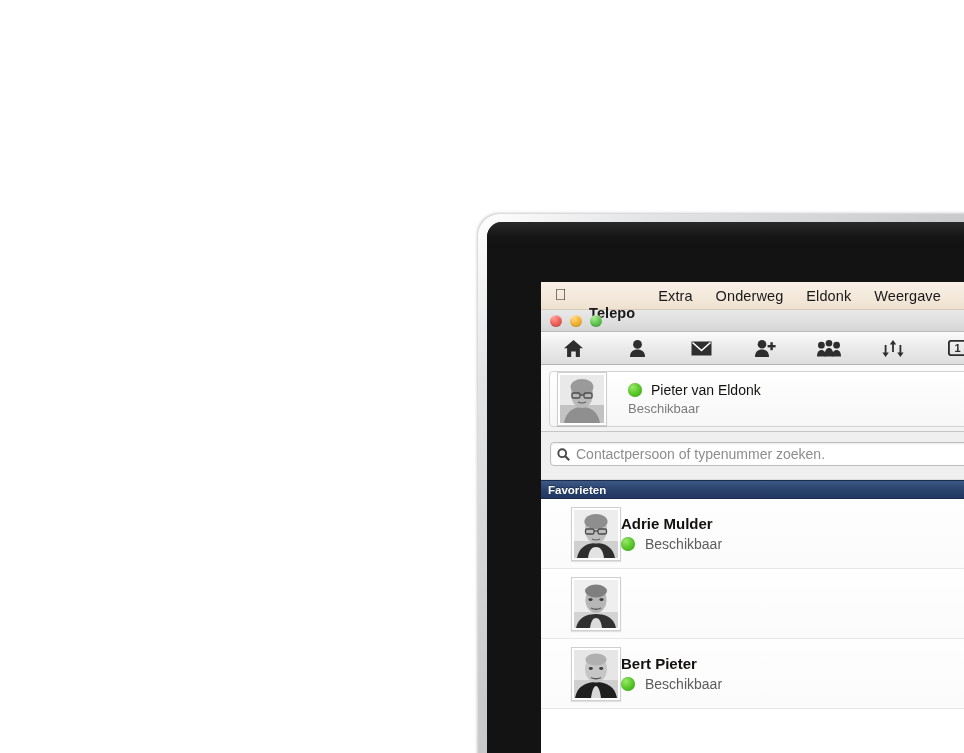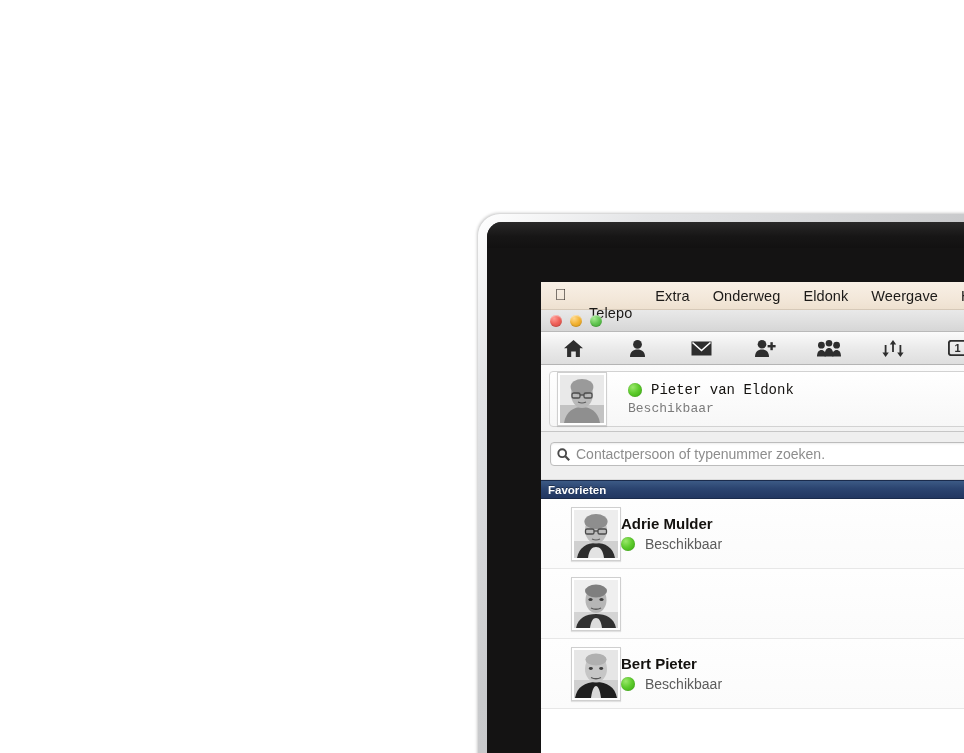--- a/index.html
+++ b/index.html
@@ -81,21 +81,21 @@
     margin-right: 22px;
     position: relative;
     top: -1px;
   }
   .menu-item {
     font-size: 14.5px;
     color: #1c1a18;
     margin-right: 23px;
     letter-spacing: 0.1px;
   }
-  .menu-item.bold { font-weight: normal; margin-top: 34px; }
+  .menu-item.bold { font-weight: bold; margin-top: 34px; }
 
   
   #titlebar {
     height: 22px;
     background: linear-gradient(180deg, #e9e9e9 0%, #e0e0e0 50%, #d6d6d6 100%);
     border-bottom: 1px solid #b9b9b9;
     display: flex;
     align-items: center;
     padding-left: 9px;
     box-sizing: border-box;
@@ -146,21 +146,21 @@
     width: 560px;
   }
   .photo {
     background: #fff;
     border: 1px solid #cfcfcf;
     padding: 2px;
     box-shadow: 0 1px 1px rgba(0,0,0,0.10);
     flex: 0 0 auto;
   }
   .photo svg { display: block; }
-  .me-text { margin-left: 21px; font-family: Liberation Mono, monospace; }
+  .me-text { margin-left: 21px; }
   .me-name {
     font-size: 14px;
     color: #14120f;
     line-height: 17px;
     display: flex;
     align-items: center;
   }
   .me-status {
     font-size: 13px;
     color: #7b7b7b;

